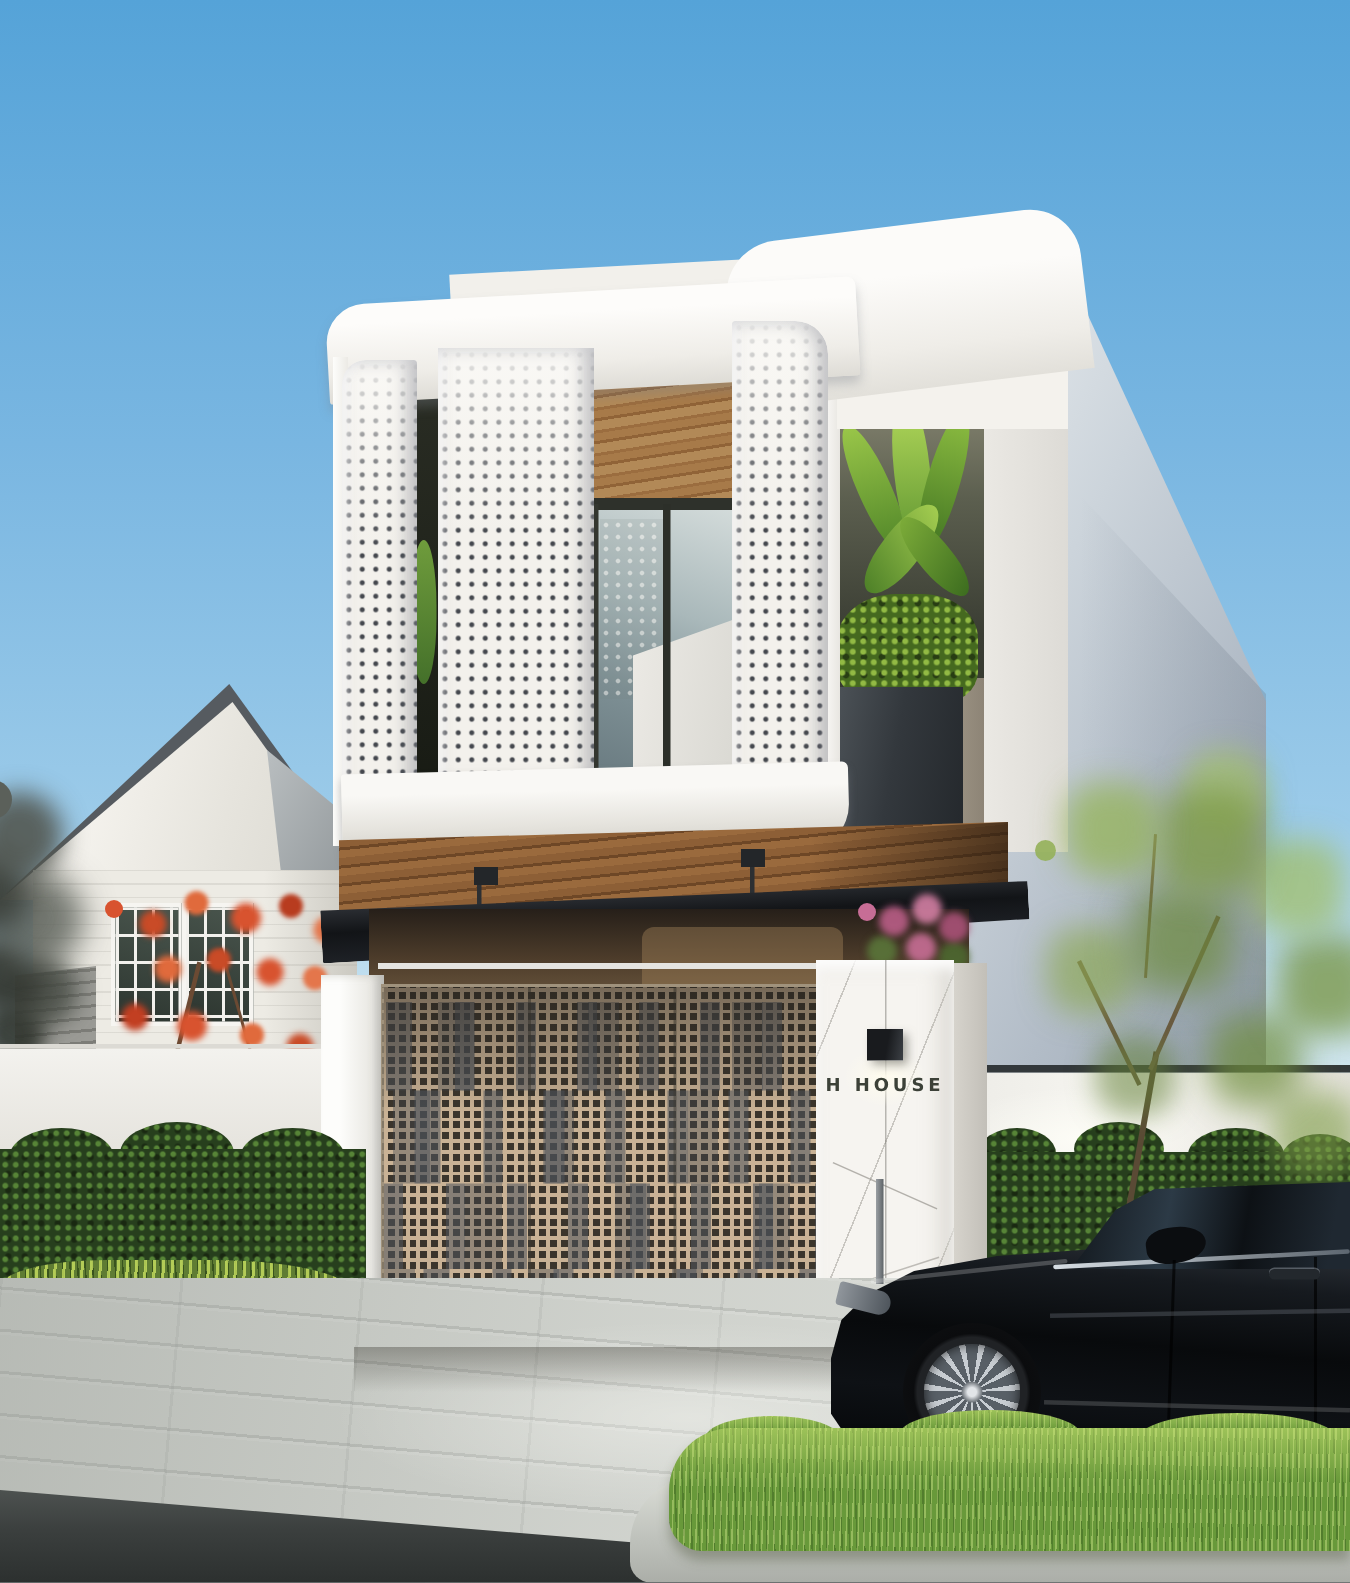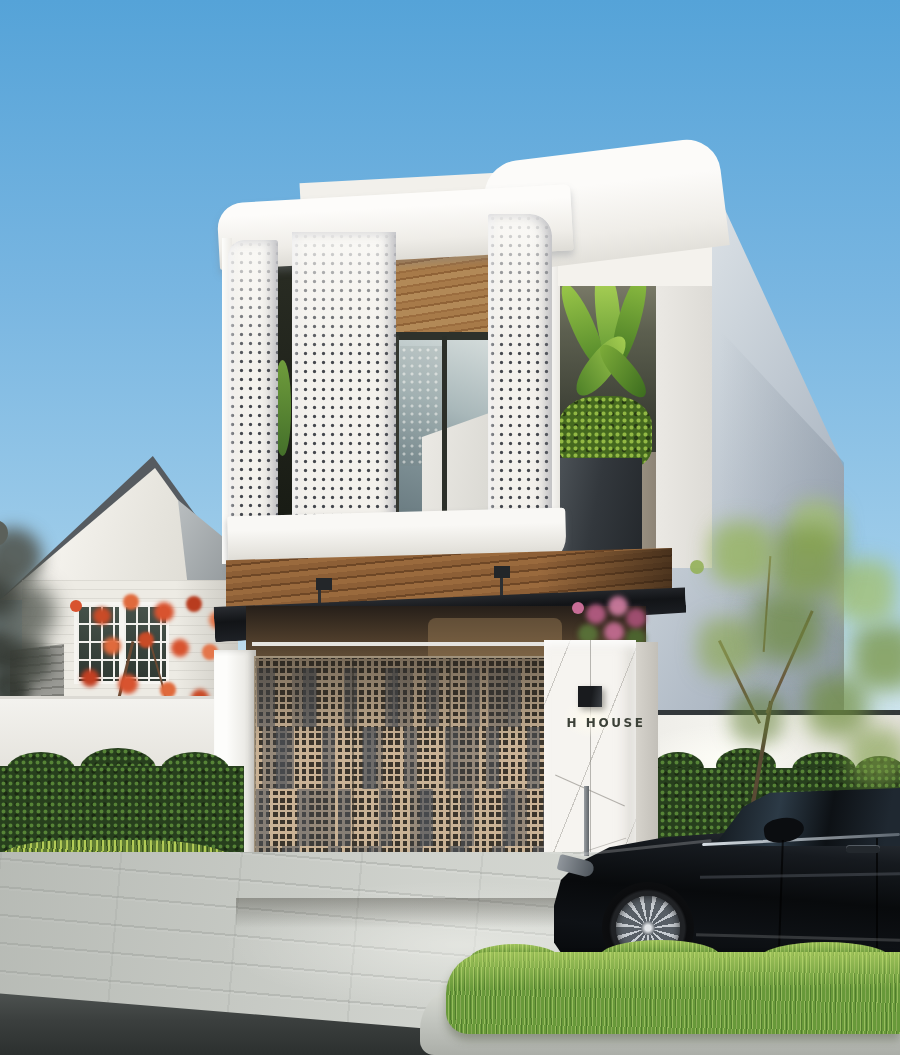--- a/index.html
+++ b/index.html
@@ -144,21 +144,21 @@
     <div style="left:66%;top:0;width:2px;height:100%;background:rgba(62,58,50,.5);"></div>
     <div style="left:0;top:0;width:100%;height:34%;background:linear-gradient(180deg,rgba(36,32,26,.5),rgba(36,32,26,0));"></div>
     <div style="left:0;bottom:0;width:100%;height:8px;background:#32322d;"></div>
   </div>
 
   <div style="left:634px;top:642px;width:24px;height:298px;background:linear-gradient(90deg,#d8d5ce,#c2bfb8);"></div>
   <div class="vein" style="left:544px;top:640px;width:92px;height:300px;background-color:#f6f4f0;box-shadow:inset 0 6px 8px rgba(255,255,255,.9),inset -8px 0 14px rgba(190,187,180,.5);">
     <div style="left:46px;top:0;width:1px;height:100%;background:rgba(120,118,112,.5);"></div>
     <div style="left:18px;top:58px;width:56px;height:40px;background:radial-gradient(ellipse,rgba(255,252,238,.95),rgba(255,252,238,0) 70%);"></div>
     <div style="left:34px;top:46px;width:24px;height:21px;background:linear-gradient(100deg,#191b1e 55%,#3c4045);box-shadow:3px 3px 6px rgba(130,128,120,.7);"></div>
-    <div style="left:16px;top:76px;width:92px;text-align:center;font-size:12px;font-weight:bold;letter-spacing:2.6px;color:var(--sign-text-color,#3c4138);">H HOUSE</div>
+    <div style="left:0;top:76px;width:92px;text-align:center;font-size:12px;font-weight:bold;letter-spacing:2.6px;color:var(--sign-text-color,#3c4138);">H HOUSE</div>
     <div style="left:8px;top:150px;width:76px;height:1px;background:rgba(135,132,125,.6);transform:rotate(24deg);"></div>
     <div style="left:4px;top:210px;width:80px;height:1px;background:rgba(135,132,125,.5);transform:rotate(-18deg);"></div>
   </div>
 
   <div class="hedge blob" style="left:6px;top:752px;width:70px;height:40px;"></div>
   <div class="hedge blob" style="left:80px;top:748px;width:76px;height:42px;"></div>
   <div class="hedge blob" style="left:160px;top:752px;width:70px;height:40px;"></div>
   <div class="hedge" style="left:0;top:766px;width:244px;height:120px;"></div>
   <div style="left:0;top:840px;width:238px;height:60px;background-color:#5f7c33;background-image:repeating-linear-gradient(94deg,rgba(200,224,96,.8) 0 2px,transparent 2px 6px),repeating-linear-gradient(86deg,rgba(40,66,20,.7) 0 1px,transparent 1px 5px);border-radius:30% 40% 4px 4px;"></div>
 

